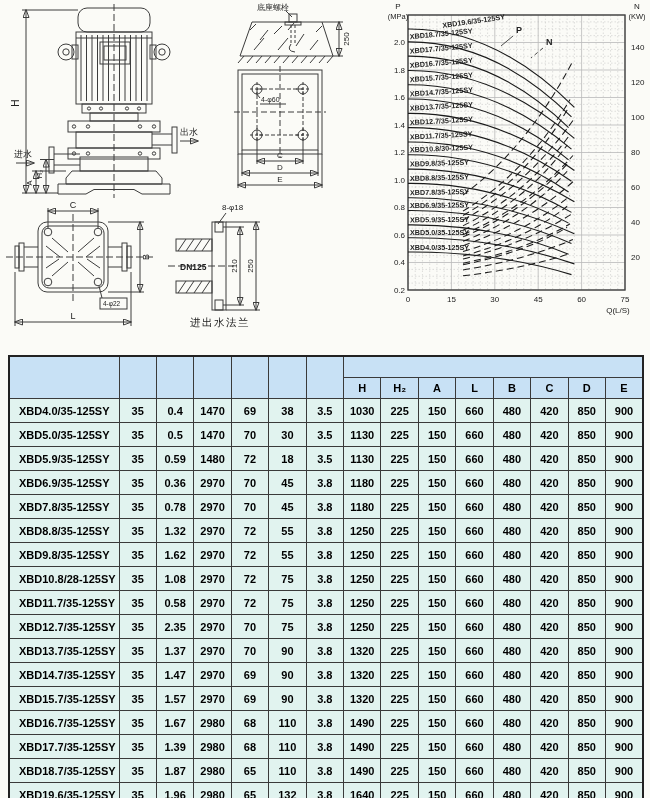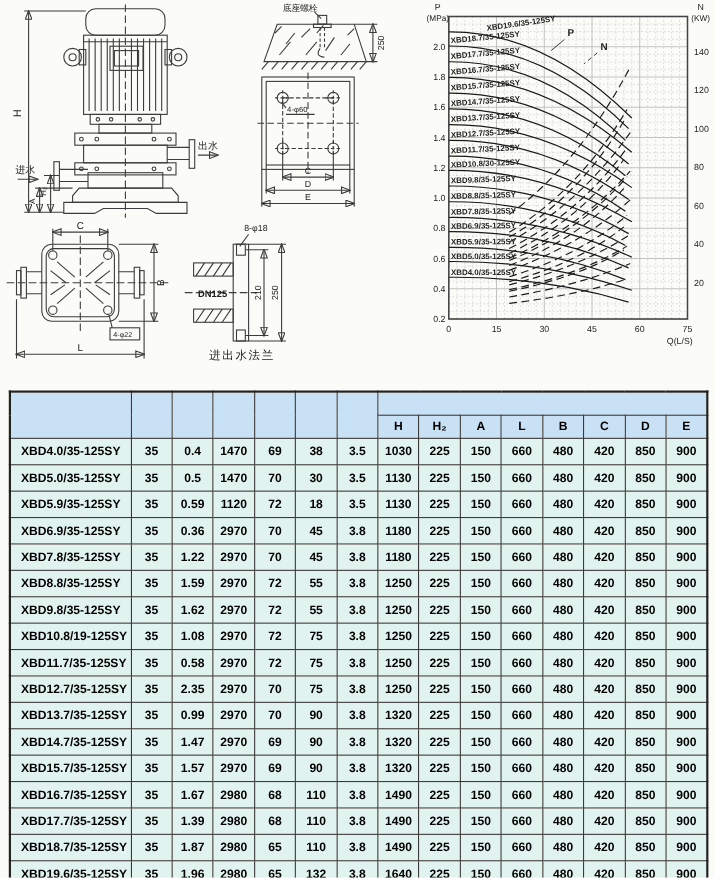--- a/index.html
+++ b/index.html
@@ -429,21 +429,21 @@
           <td>660</td>
           <td>480</td>
           <td>420</td>
           <td>850</td>
           <td>900</td>
         </tr>
         <tr>
           <td class="model">XBD5.9/35-125SY</td>
           <td>35</td>
           <td>0.59</td>
-          <td>1120</td>
+          <td>1480</td>
           <td>72</td>
           <td>18</td>
           <td>3.5</td>
           <td>1130</td>
           <td>225</td>
           <td>150</td>
           <td>660</td>
           <td>480</td>
           <td>420</td>
           <td>850</td>
@@ -462,38 +462,38 @@
           <td>150</td>
           <td>660</td>
           <td>480</td>
           <td>420</td>
           <td>850</td>
           <td>900</td>
         </tr>
         <tr>
           <td class="model">XBD7.8/35-125SY</td>
           <td>35</td>
-          <td>1.22</td>
+          <td>0.78</td>
           <td>2970</td>
           <td>70</td>
           <td>45</td>
           <td>3.8</td>
           <td>1180</td>
           <td>225</td>
           <td>150</td>
           <td>660</td>
           <td>480</td>
           <td>420</td>
           <td>850</td>
           <td>900</td>
         </tr>
         <tr>
           <td class="model">XBD8.8/35-125SY</td>
           <td>35</td>
-          <td>1.59</td>
+          <td>1.32</td>
           <td>2970</td>
           <td>72</td>
           <td>55</td>
           <td>3.8</td>
           <td>1250</td>
           <td>225</td>
           <td>150</td>
           <td>660</td>
           <td>480</td>
           <td>420</td>
@@ -511,21 +511,21 @@
           <td>1250</td>
           <td>225</td>
           <td>150</td>
           <td>660</td>
           <td>480</td>
           <td>420</td>
           <td>850</td>
           <td>900</td>
         </tr>
         <tr>
-          <td class="model">XBD10.8/19-125SY</td>
+          <td class="model">XBD10.8/28-125SY</td>
           <td>35</td>
           <td>1.08</td>
           <td>2970</td>
           <td>72</td>
           <td>75</td>
           <td>3.8</td>
           <td>1250</td>
           <td>225</td>
           <td>150</td>
           <td>660</td>
@@ -564,21 +564,21 @@
           <td>150</td>
           <td>660</td>
           <td>480</td>
           <td>420</td>
           <td>850</td>
           <td>900</td>
         </tr>
         <tr>
           <td class="model">XBD13.7/35-125SY</td>
           <td>35</td>
-          <td>0.99</td>
+          <td>1.37</td>
           <td>2970</td>
           <td>70</td>
           <td>90</td>
           <td>3.8</td>
           <td>1320</td>
           <td>225</td>
           <td>150</td>
           <td>660</td>
           <td>480</td>
           <td>420</td>

